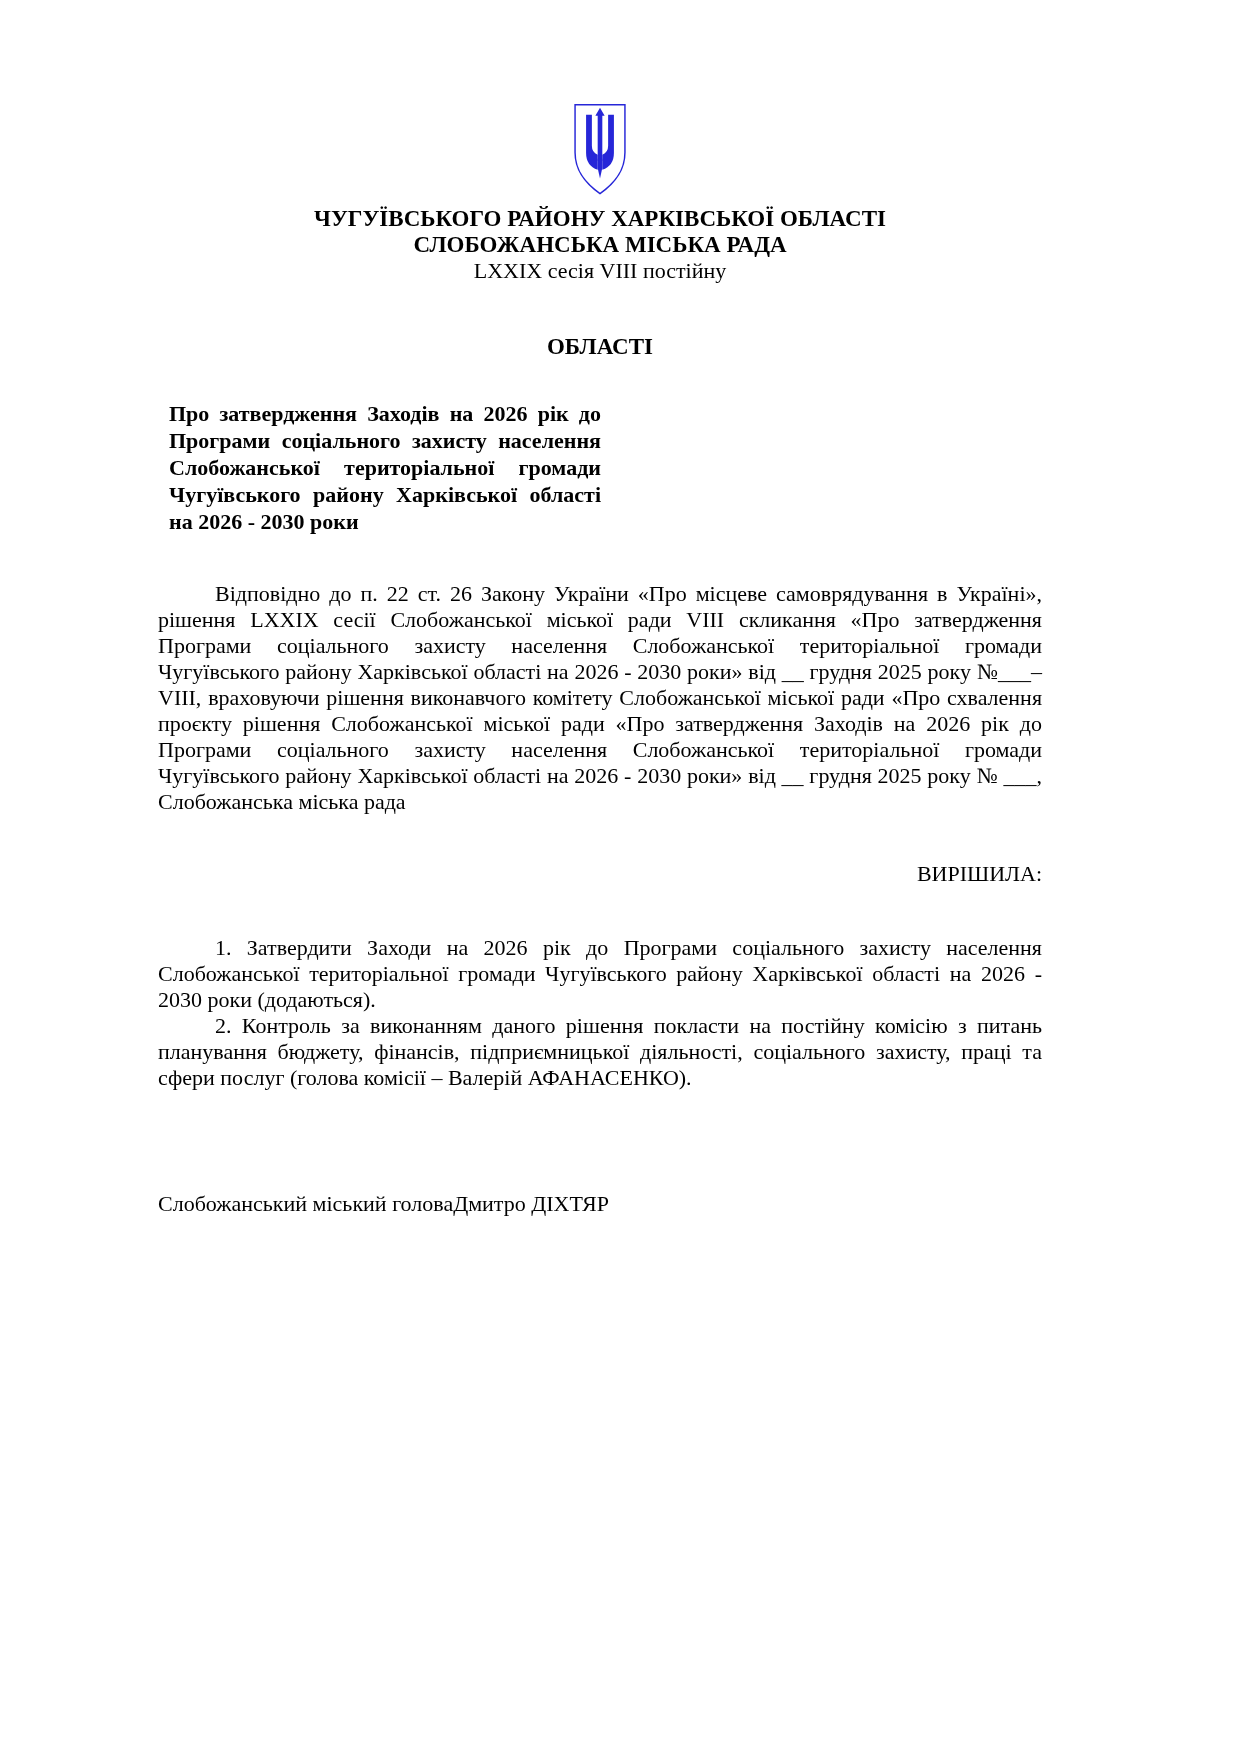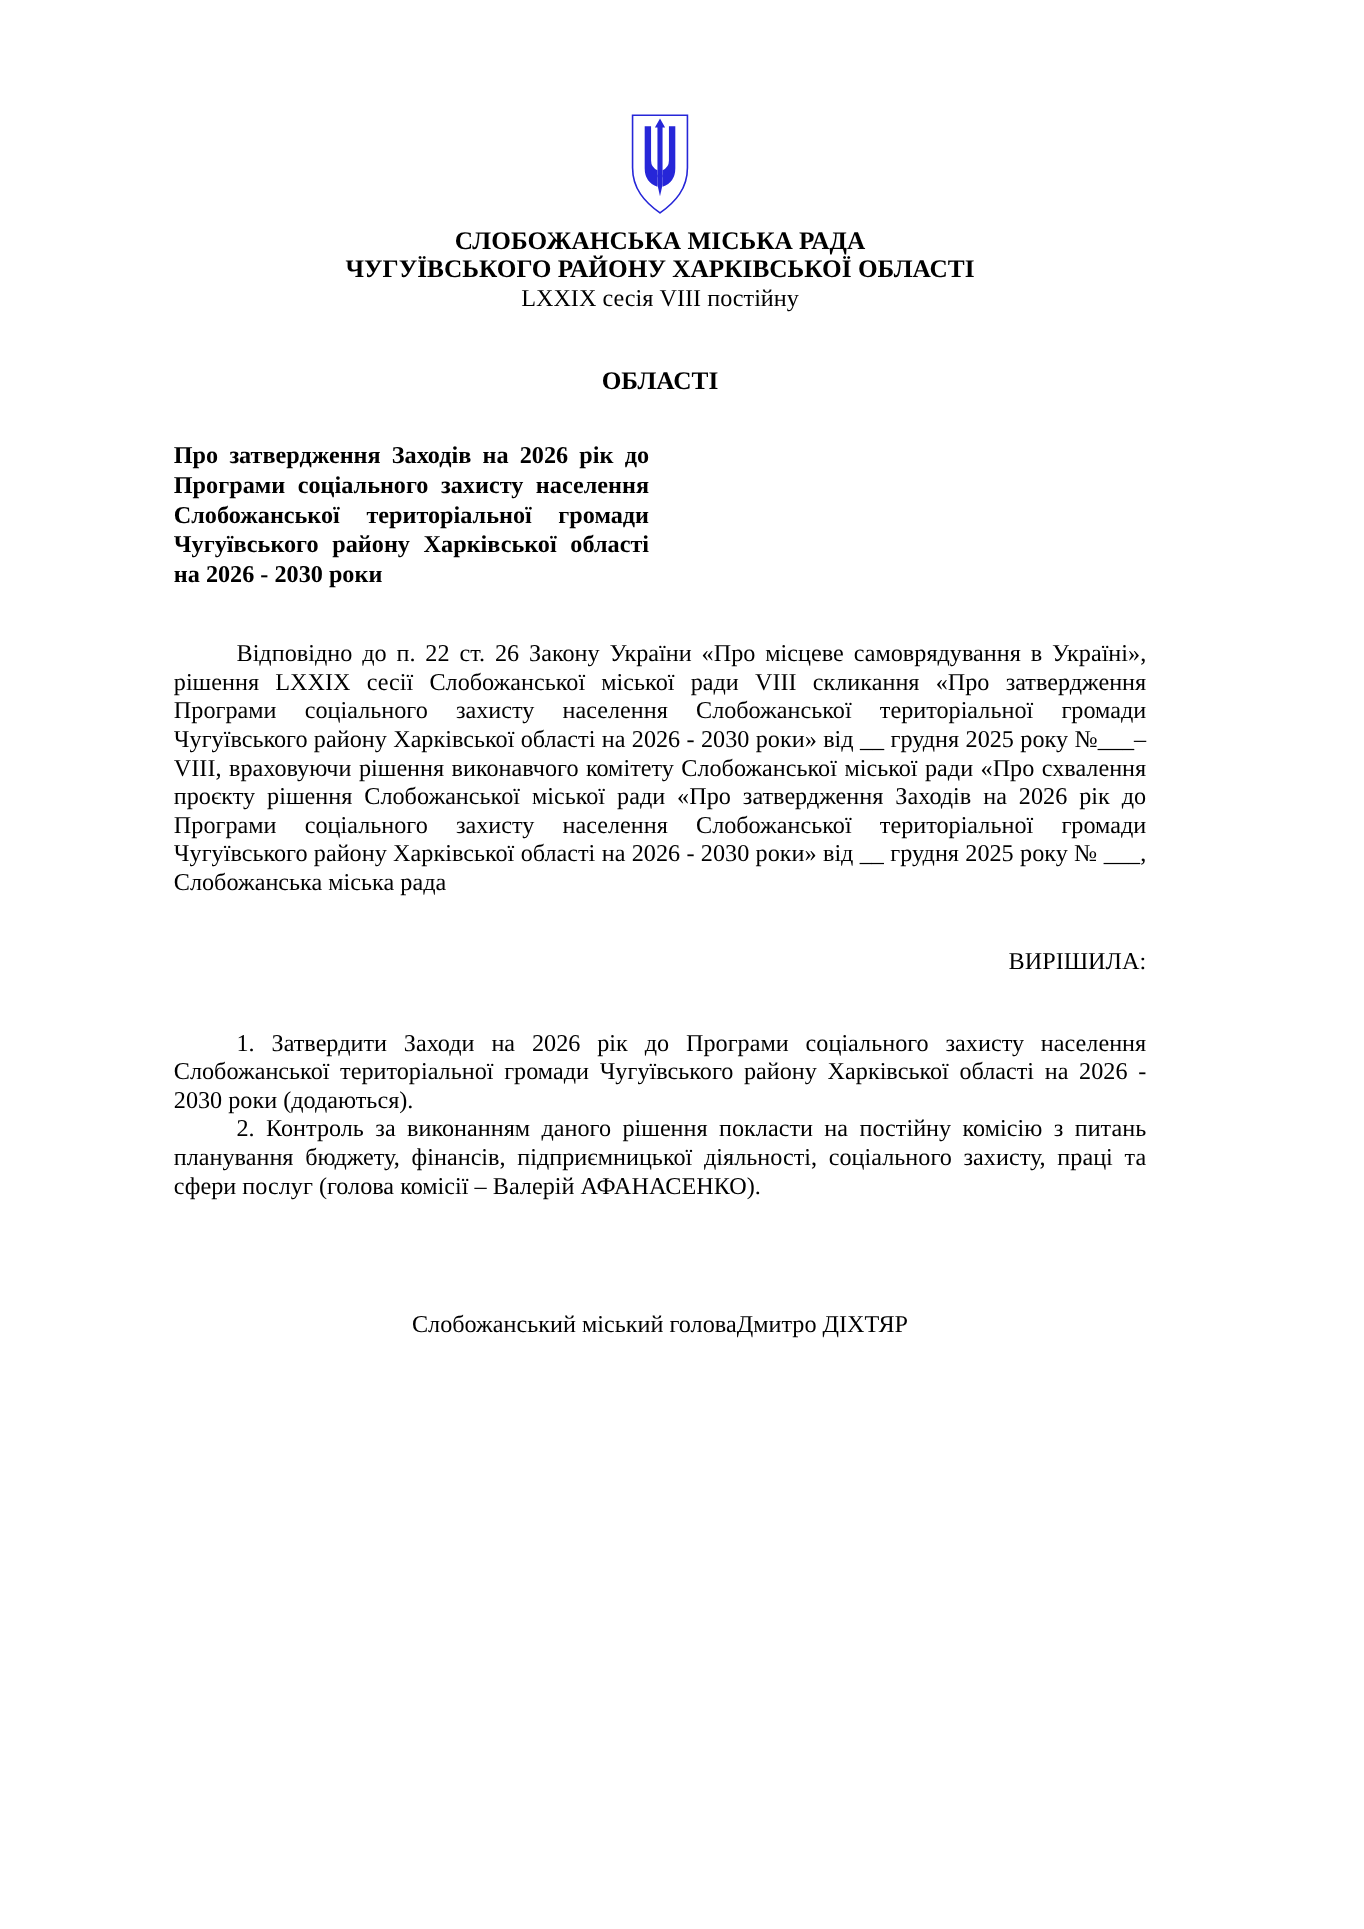--- a/index.html
+++ b/index.html
@@ -39,61 +39,62 @@
   .date-row > span { flex: 1 1 0; }
   .date-left  { text-align: left; }
   .date-center{ text-align: center; }
   .date-right { text-align: right; }
   .subject {
     margin-top: 40px;
     width: 432px;
     font-weight: bold;
     text-align: justify;
     line-height: 27px;
+    margin-left: 11px;
   }
   .preamble {
     margin: 46px 0 0 0;
     text-align: justify;
     text-indent: 57px;
   }
   .resolved {
     margin-top: 46px;
     text-align: right;
   }
   .item {
     margin: 0;
     text-align: justify;
     text-indent: 57px;
   }
   .item.first { margin-top: 48px; }
   .signature-row {
     display: flex;
-    justify-content: center;
+    justify-content: flex-start;
     margin-top: 100px;
   }
 </style>
 </head>
 <body>
 
 <div class="page">
 
   <div class="header">
     <div class="emblem">
       <svg viewBox="0 0 100 160" width="58" height="93" aria-hidden="true">
         <path d="M7,3 H93 V85 C93 118 74 139 50 156 C26 139 7 118 7 85 Z" fill="#ffffff" stroke="currentColor" stroke-width="2.5"></path>
         <g fill="currentColor">
           <path d="M26,20 H36 V74 Q36 85 46 89 V115 Q26 108 26 86 Z"></path>
           <path d="M74,20 H64 V74 Q64 85 54 89 V115 Q74 108 74 86 Z"></path>
           <path d="M50,8 L58,22 H54 V100 H46 V22 H42 Z"></path>
           <path d="M46,96 H54 V112 L50,130 L46,112 Z"></path>
         </g>
       </svg>
     </div>
+    <div class="org-line">ЧУГУЇВСЬКОГО РАЙОНУ ХАРКІВСЬКОЇ ОБЛАСТІ</div>
     <div class="org-line">СЛОБОЖАНСЬКА МІСЬКА РАДА</div>
-    <div class="org-line">ЧУГУЇВСЬКОГО РАЙОНУ ХАРКІВСЬКОЇ ОБЛАСТІ</div>
     <div class="session-line">LXXIX сесія VIII постійну</div>
   </div>
 
   <div class="doc-title">ОБЛАСТІ</div>
 
 
   <div class="subject">Про затвердження Заходів на 2026 рік до Програми соціального захисту населення Слобожанської територіальної громади Чугуївського району Харківської області на 2026 - 2030 роки</div>
 
   <p class="preamble">Відповідно до п. 22 ст. 26 Закону України «Про місцеве самоврядування в Україні», рішення LXXIX сесії Слобожанської міської ради VIII скликання «Про затвердження Програми соціального захисту населення Слобожанської територіальної громади Чугуївського району Харківської області на 2026 - 2030 роки» від __ грудня 2025 року №___– VIII, враховуючи рішення виконавчого комітету Слобожанської міської ради «Про схвалення проєкту рішення Слобожанської міської ради «Про затвердження Заходів на 2026 рік до Програми соціального захисту населення Слобожанської територіальної громади Чугуївського району Харківської області на 2026 - 2030 роки» від __ грудня 2025 року № ___, Слобожанська міська рада</p>
 

